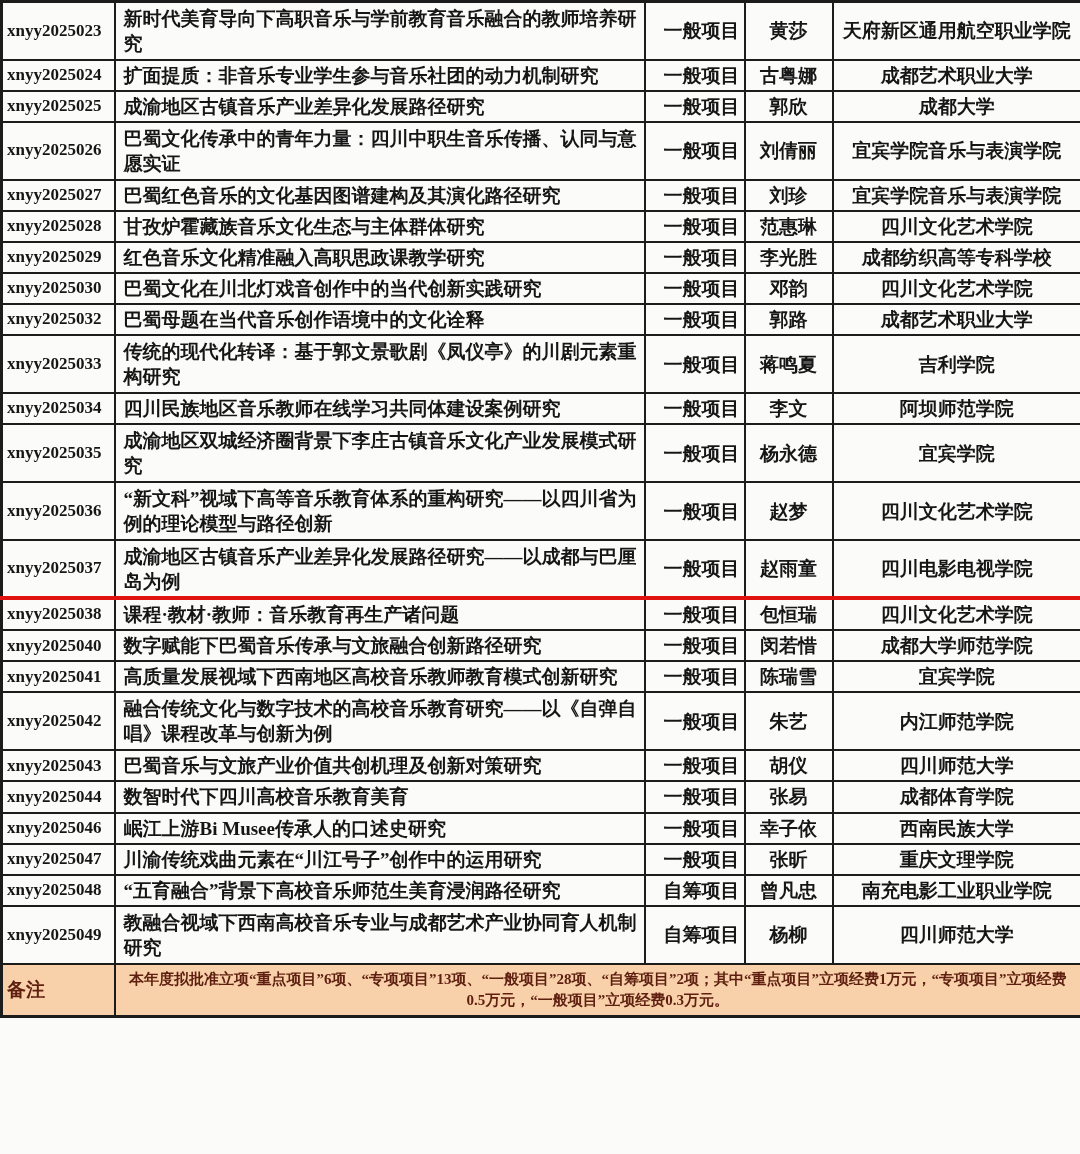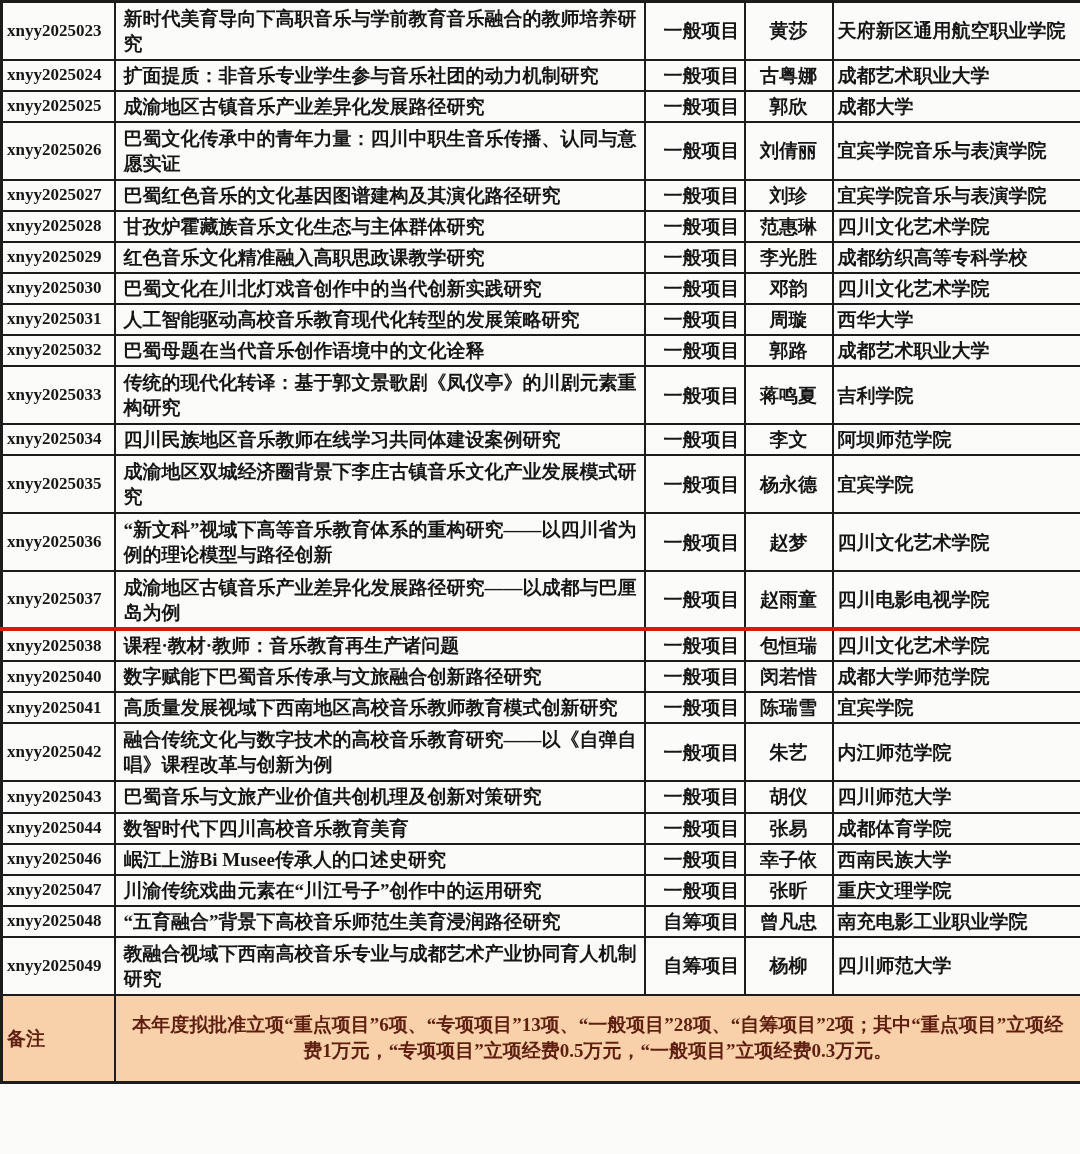--- a/index.html
+++ b/index.html
@@ -39,35 +39,35 @@
     font-family:"Liberation Serif","DejaVu Serif",serif;
   }
   td.td-title{
     width:530px;
     text-align:left;
     padding-left:8px;
     padding-right:6px;
   }
   td.td-type{width:100px;text-align:right;}
   td.td-name{width:88px;text-align:center;}
-  td.td-org{width:249px;text-align:left;}
+  td.td-org{width:249px;text-align:center;}
   tr.single td{height:30px;}
   tr.tall td{height:58px;}
   tr.divider-row td{border-bottom:4px solid var(--divider-red);}
   tr.remark-row td{
     background:var(--remark-bg);
     color:var(--remark-text);
     font-weight:700;
     height:52px;
   }
   td.td-remark-label{font-size:19px;}
   td.td-remark-text{
     text-align:center;
-    font-size:19px;
-    padding:16px 10px;
+    font-size:15px;
+    padding:4px 10px;
     line-height:1.4;
   }
 </style>
 </head>
 <body>
 
 <table>
   <colgroup>
     <col style="width:113px">
     <col style="width:530px">
@@ -126,27 +126,20 @@
         <td class="td-org">成都纺织高等专科学校</td>
       </tr>
       <tr class="single">
         <td class="td-id">xnyy2025030</td>
         <td class="td-title">巴蜀文化在川北灯戏音创作中的当代创新实践研究</td>
         <td class="td-type">一般项目</td>
         <td class="td-name">邓韵</td>
         <td class="td-org">四川文化艺术学院</td>
       </tr>
       <tr class="single">
-        <td class="td-id">xnyy2025031</td>
-        <td class="td-title">人工智能驱动高校音乐教育现代化转型的发展策略研究</td>
-        <td class="td-type">一般项目</td>
-        <td class="td-name">周璇</td>
-        <td class="td-org">西华大学</td>
-      </tr>
-      <tr class="single">
         <td class="td-id">xnyy2025032</td>
         <td class="td-title">巴蜀母题在当代音乐创作语境中的文化诠释</td>
         <td class="td-type">一般项目</td>
         <td class="td-name">郭路</td>
         <td class="td-org">成都艺术职业大学</td>
       </tr>
       <tr class="tall">
         <td class="td-id">xnyy2025033</td>
         <td class="td-title">传统的现代化转译：基于郭文景歌剧《凤仪亭》的川剧元素重构研究</td>
         <td class="td-type">一般项目</td>

